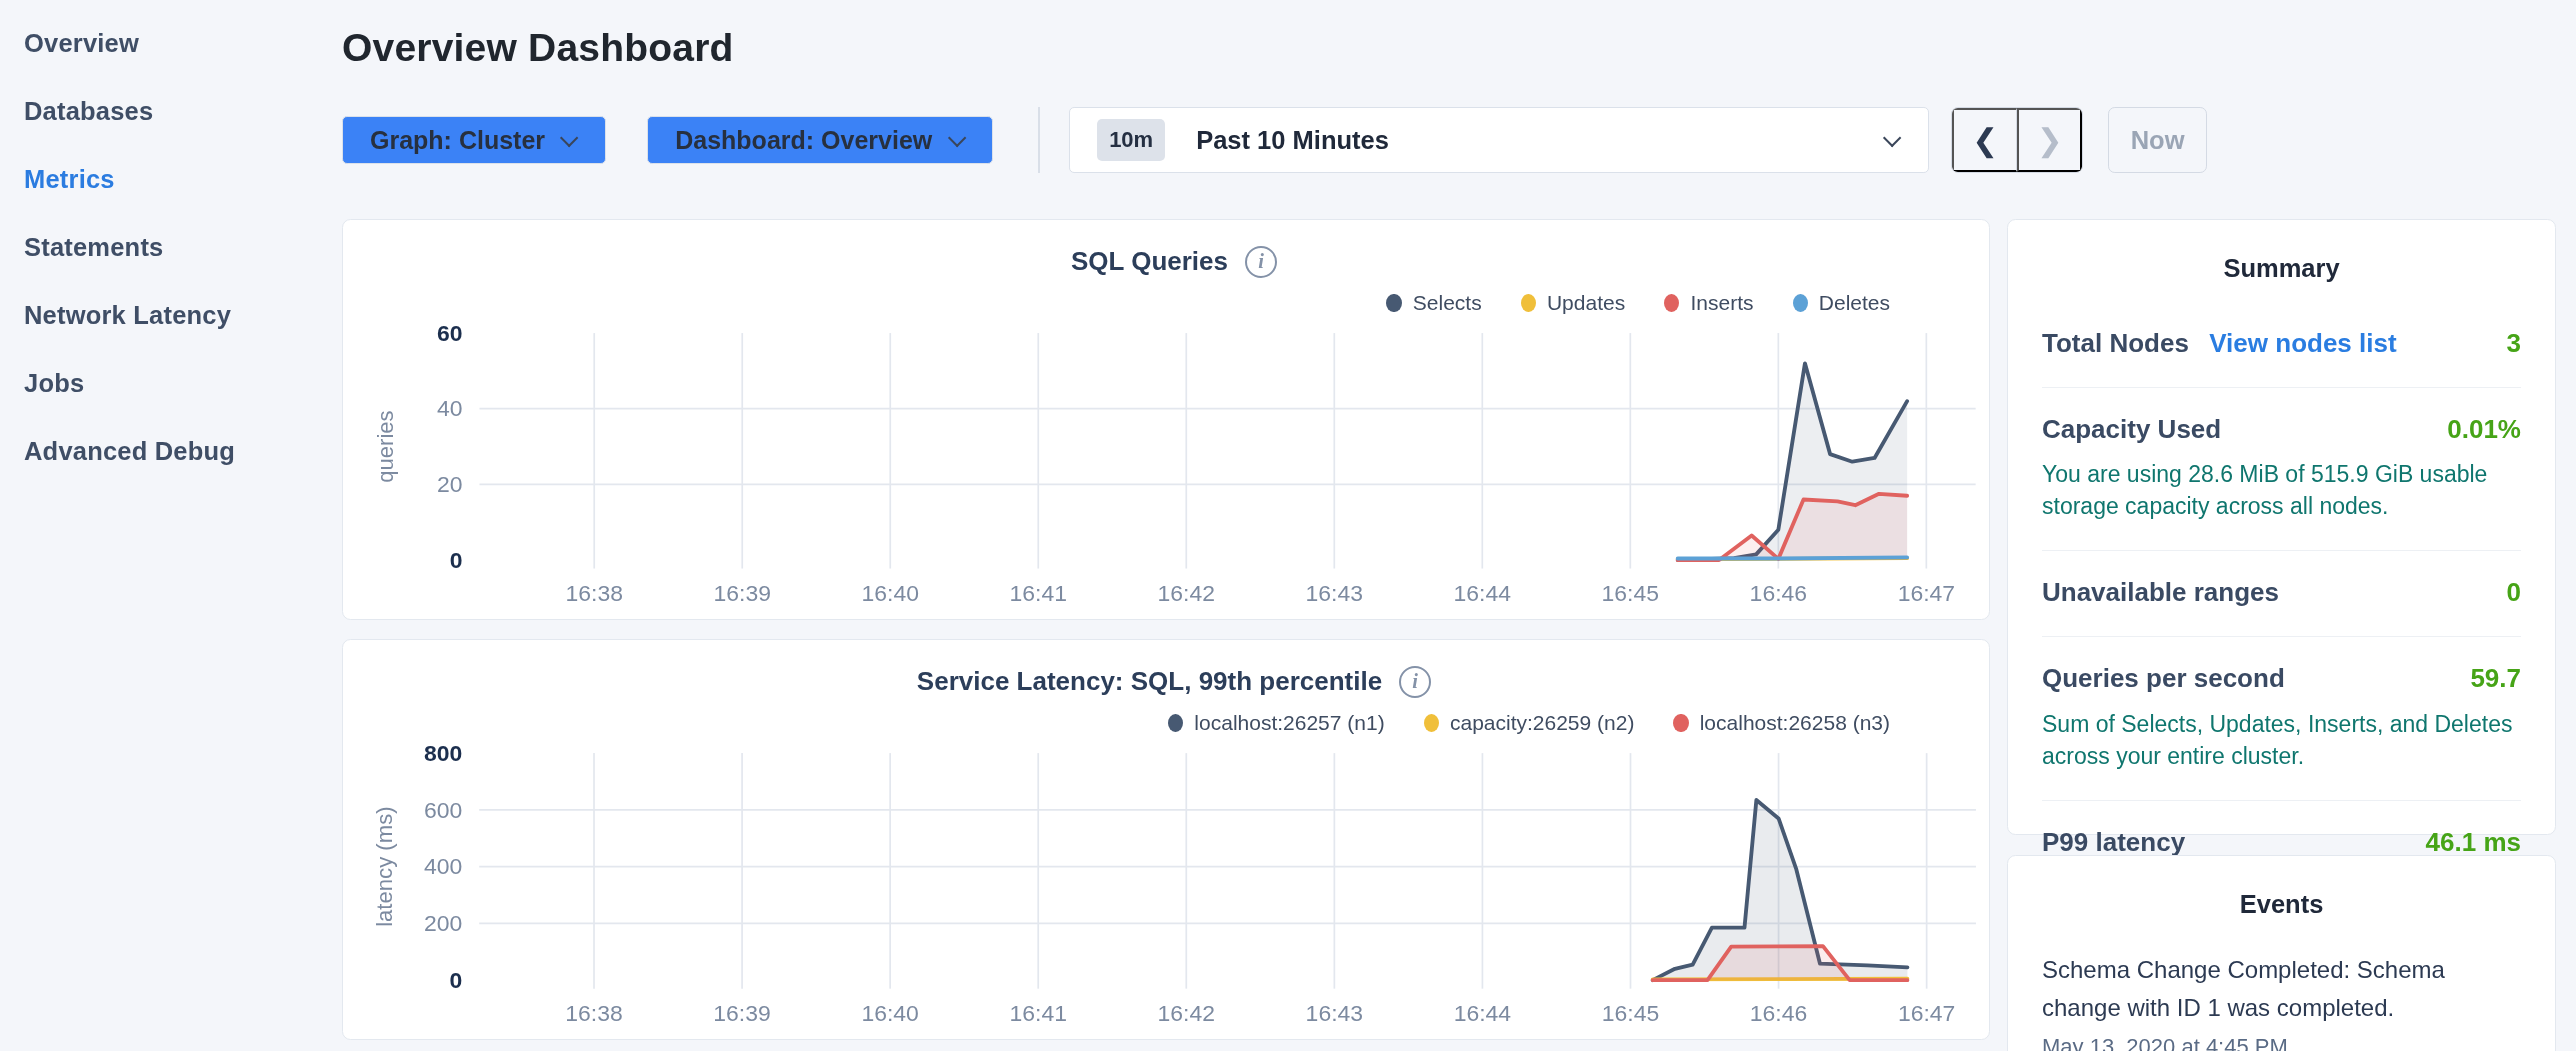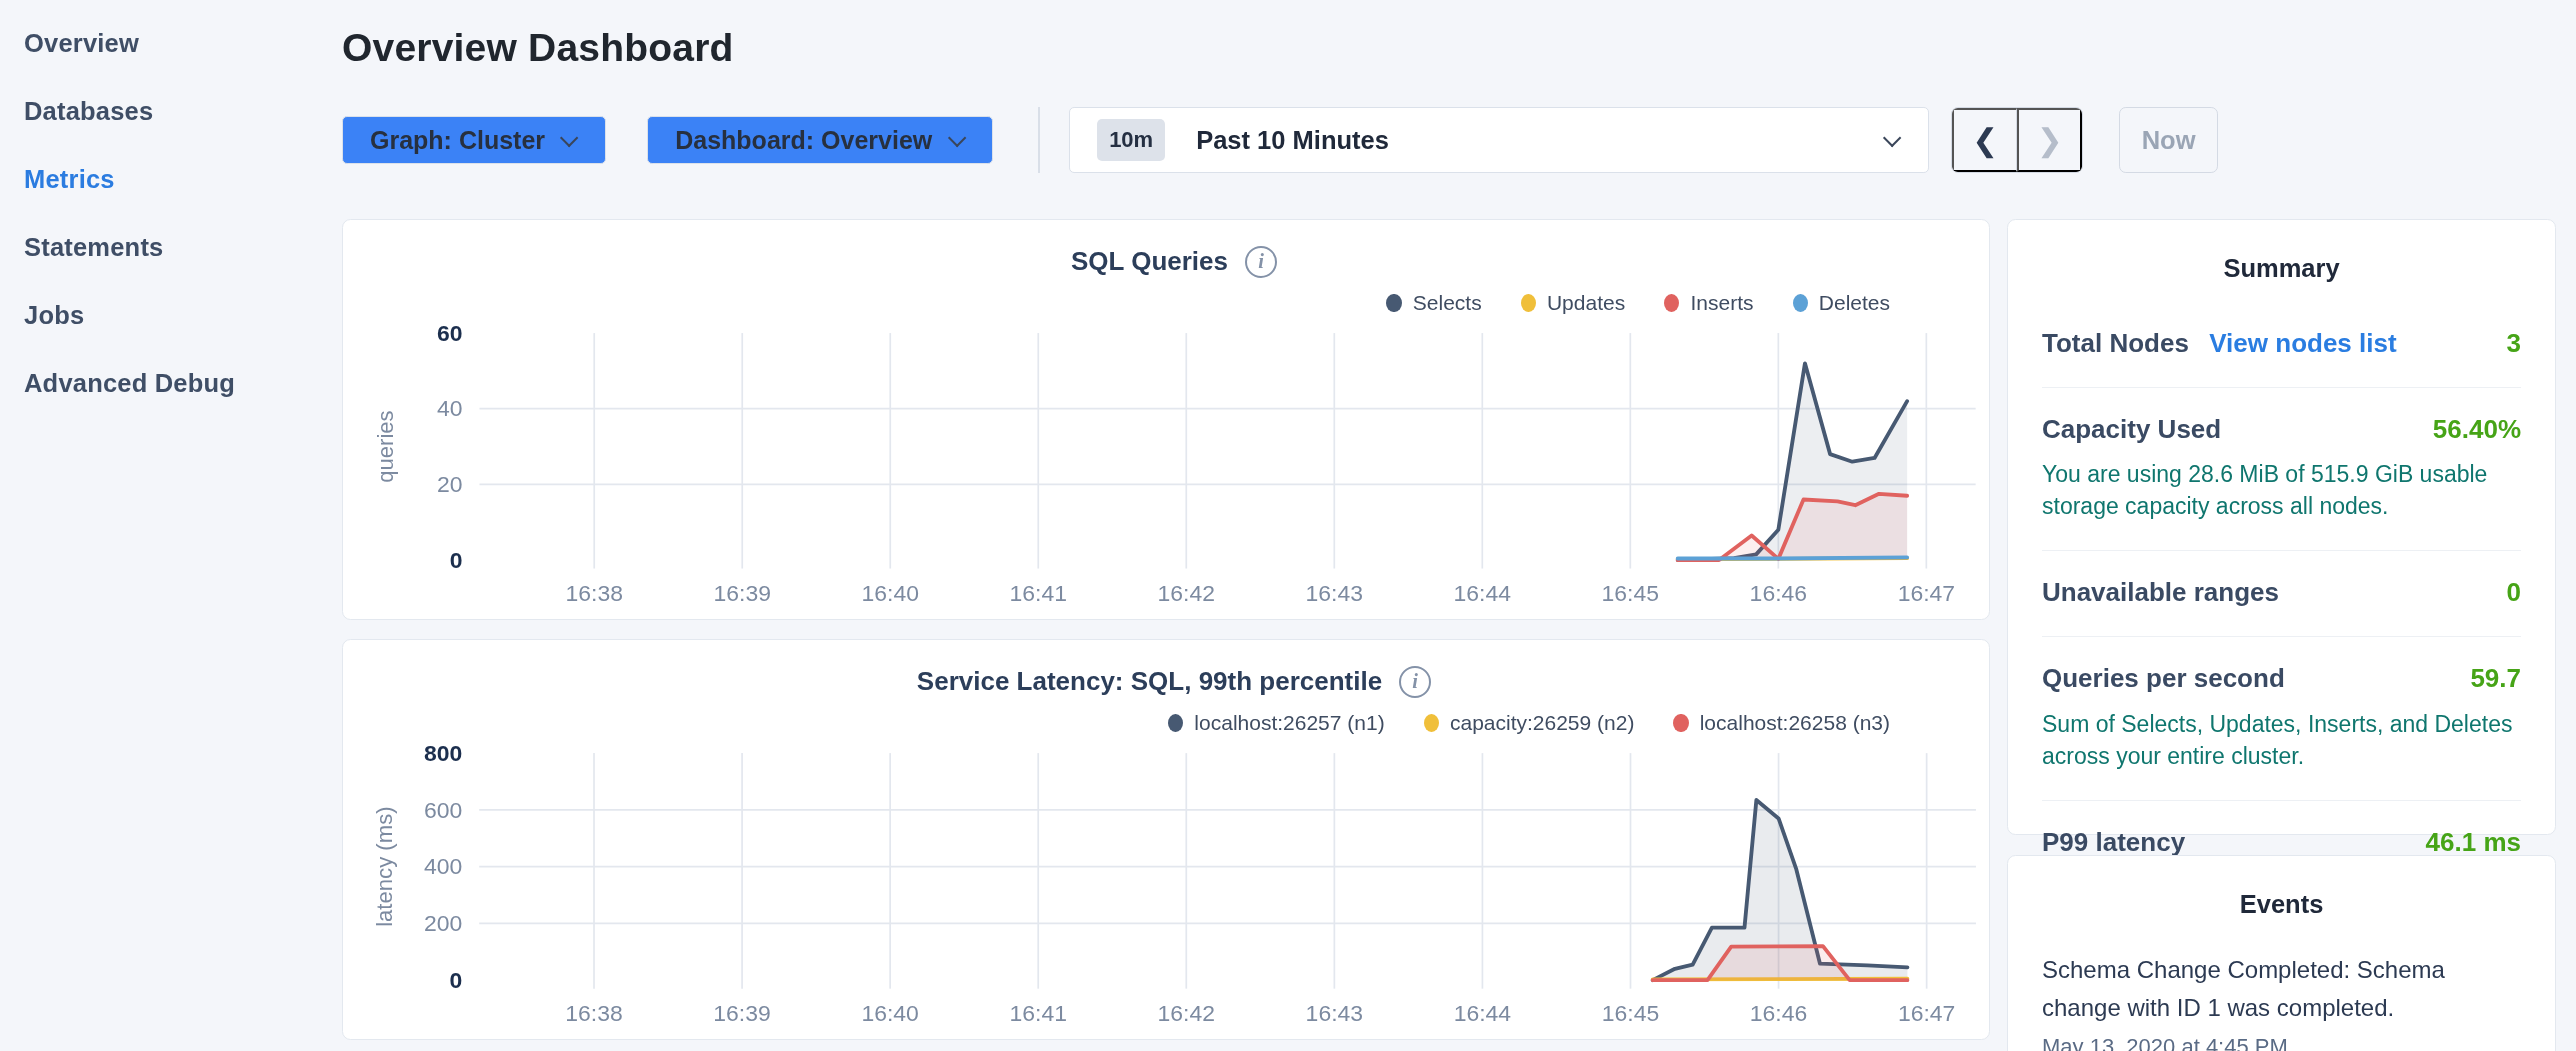--- a/index.html
+++ b/index.html
@@ -50,21 +50,21 @@
     display:flex; margin-left:22px; border:1.7px solid #d4dae4; border-radius:6.8px;
     height:66px; overflow:hidden;
   }
   .arrow-btn {
     width:65px; display:flex; align-items:center; justify-content:center;
     font-size:31px; font-family:"DejaVu Sans", sans-serif; cursor:pointer; background:transparent;
   }
   .arrow-btn.prev { color:#2c3a52; border-right:1.7px solid #d4dae4; }
   .arrow-btn.next { color:#b5bdca; cursor:default; }
   .now-btn {
-    margin-left:36px; height:66px; width:99px; border:1.7px solid #d4dae4; border-radius:6.8px;
+    margin-left:25px; height:66px; width:99px; border:1.7px solid #d4dae4; border-radius:6.8px;
     display:flex; align-items:center; justify-content:center;
     font-size:25.5px; font-weight:700; color:#9aa5b5; background:transparent; cursor:default;
   }
 
   
   .chart-panel {
     position:absolute; left:342px; width:1648px;
     background:#fff; border:1.7px solid #e3e8ef; border-radius:8.5px;
   }
   #panel-0 { top:219px; height:401px; }
@@ -108,20 +108,21 @@
   .event-time { font-size:22px; color:#5a6b85; margin-top:6.8px; }
 </style>
 </head>
 <body>
 
 <nav class="sidebar" id="sidebar-nav">
     <div class="nav-item">Overview</div>
     <div class="nav-item">Databases</div>
     <div class="nav-item active">Metrics</div>
     <div class="nav-item">Statements</div>
+    <div class="nav-item">Network Latency</div>
     <div class="nav-item">Jobs</div>
     <div class="nav-item">Advanced Debug</div>
   </nav>
 
 <h1 class="page-title">Overview Dashboard</h1>
 
 <div class="toolbar">
   <button class="dropdown-btn">
     <span>Graph: Cluster</span>
     <span class="chev"></span>
@@ -269,21 +270,21 @@
       <div class="summary-row">
         <div class="summary-row-top">
           <span class="summary-label">Total Nodes</span>
           <a class="summary-link">View nodes list</a>
           <span class="summary-value">3</span>
         </div>
       </div>
       <div class="summary-row">
         <div class="summary-row-top">
           <span class="summary-label">Capacity Used</span>
-          <span class="summary-value">56.40%</span>
+          <span class="summary-value">0.01%</span>
         </div>
         <div class="summary-desc">You are using 28.6 MiB of 515.9 GiB usable storage capacity across all nodes.</div>
       </div>
       <div class="summary-row">
         <div class="summary-row-top">
           <span class="summary-label">Unavailable ranges</span>
           <span class="summary-value">0</span>
         </div>
       </div>
       <div class="summary-row">

